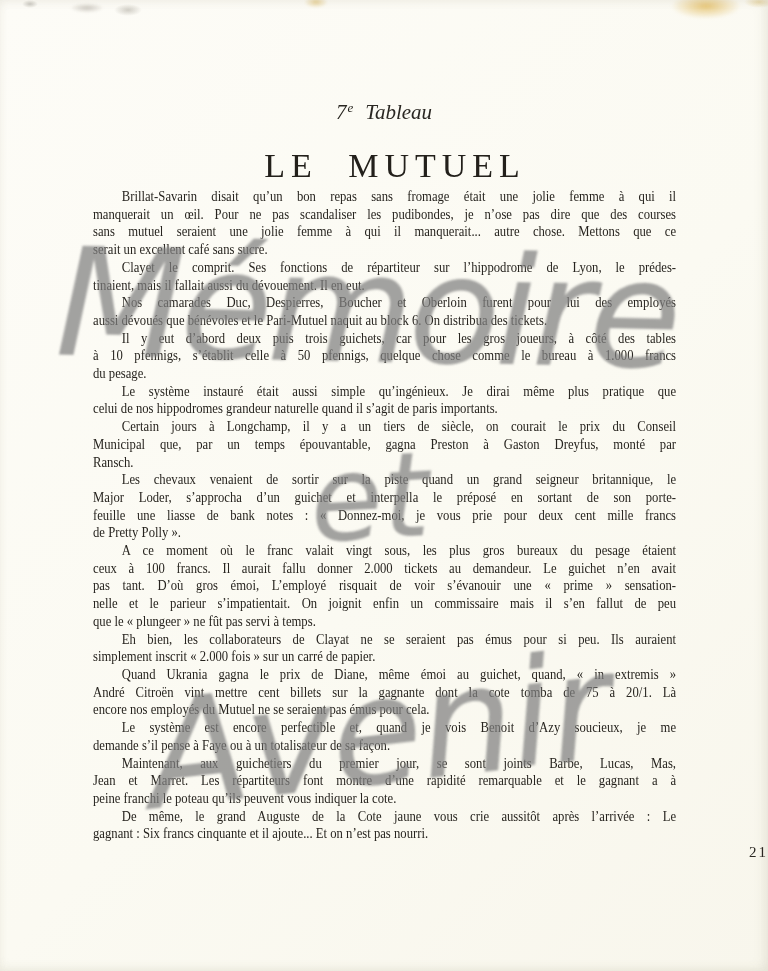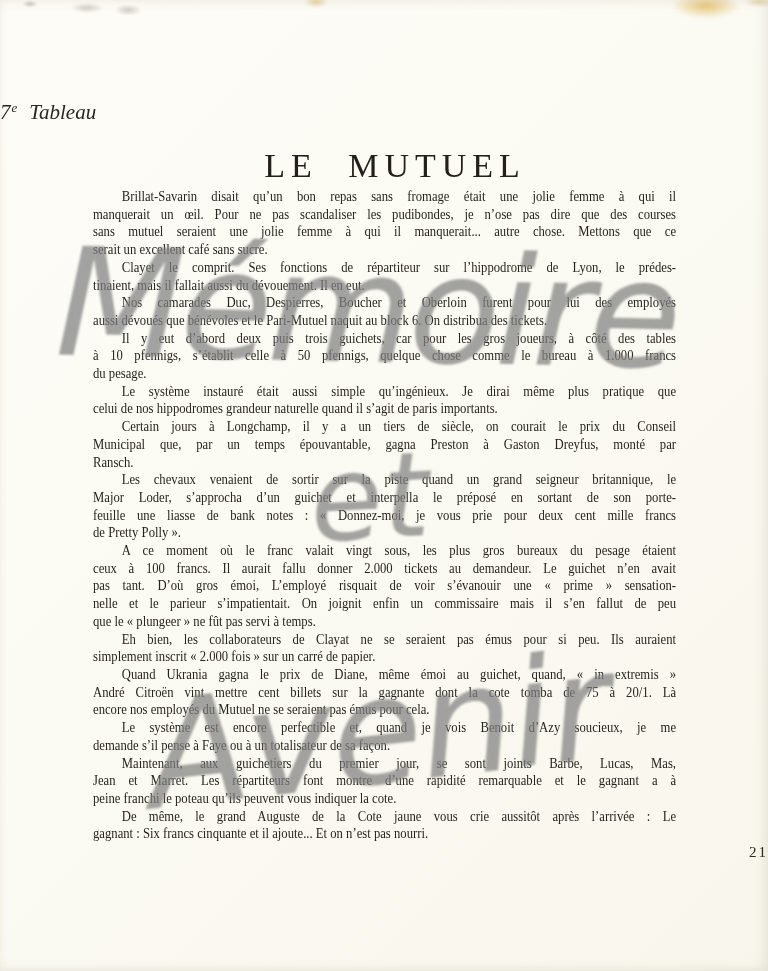--- a/index.html
+++ b/index.html
@@ -22,21 +22,21 @@
   .s0 { left:22px;  top:0;    width:16px; height:8px;  background:radial-gradient(ellipse, rgba(95,90,78,0.30), transparent 70%); }
   .s1 { left:70px;  top:3px;  width:34px; height:10px; background:radial-gradient(ellipse, rgba(110,100,85,0.32), transparent 70%); filter:blur(1px); }
   .s2 { left:114px; top:4px;  width:28px; height:12px; background:radial-gradient(ellipse, rgba(105,98,82,0.30), transparent 70%); }
   .s3 { left:304px; top:-4px; width:24px; height:12px; background:radial-gradient(ellipse, rgba(216,180,84,0.55), transparent 70%); filter:blur(1px); }
   .s4 { left:668px; top:-8px; width:76px; height:28px; background:radial-gradient(ellipse, rgba(222,178,72,0.70), transparent 65%); filter:blur(1.5px); }
   .s5 { left:744px; top:-4px; width:30px; height:12px; background:radial-gradient(ellipse, rgba(210,175,80,0.40), transparent 70%); }
 
   
   .tableau {
     position:absolute; top:100px; left:0; width:100%;
-    font-style:italic; font-size:21px; color:#2a2722;
+    text-align:center; font-style:italic; font-size:21px; color:#2a2722;
   }
   .tableau .sup { font-size:13px; vertical-align:7px; margin-left:1px; margin-right:12px; }
   .title {
     position:absolute; top:139px; left:0; width:100%; margin:8px;
     text-align:center; font-size:34px; font-weight:normal;
     letter-spacing:6px; word-spacing:16px; text-indent:6px; color:#23201b;
   }
 
   
   .bodytext {

